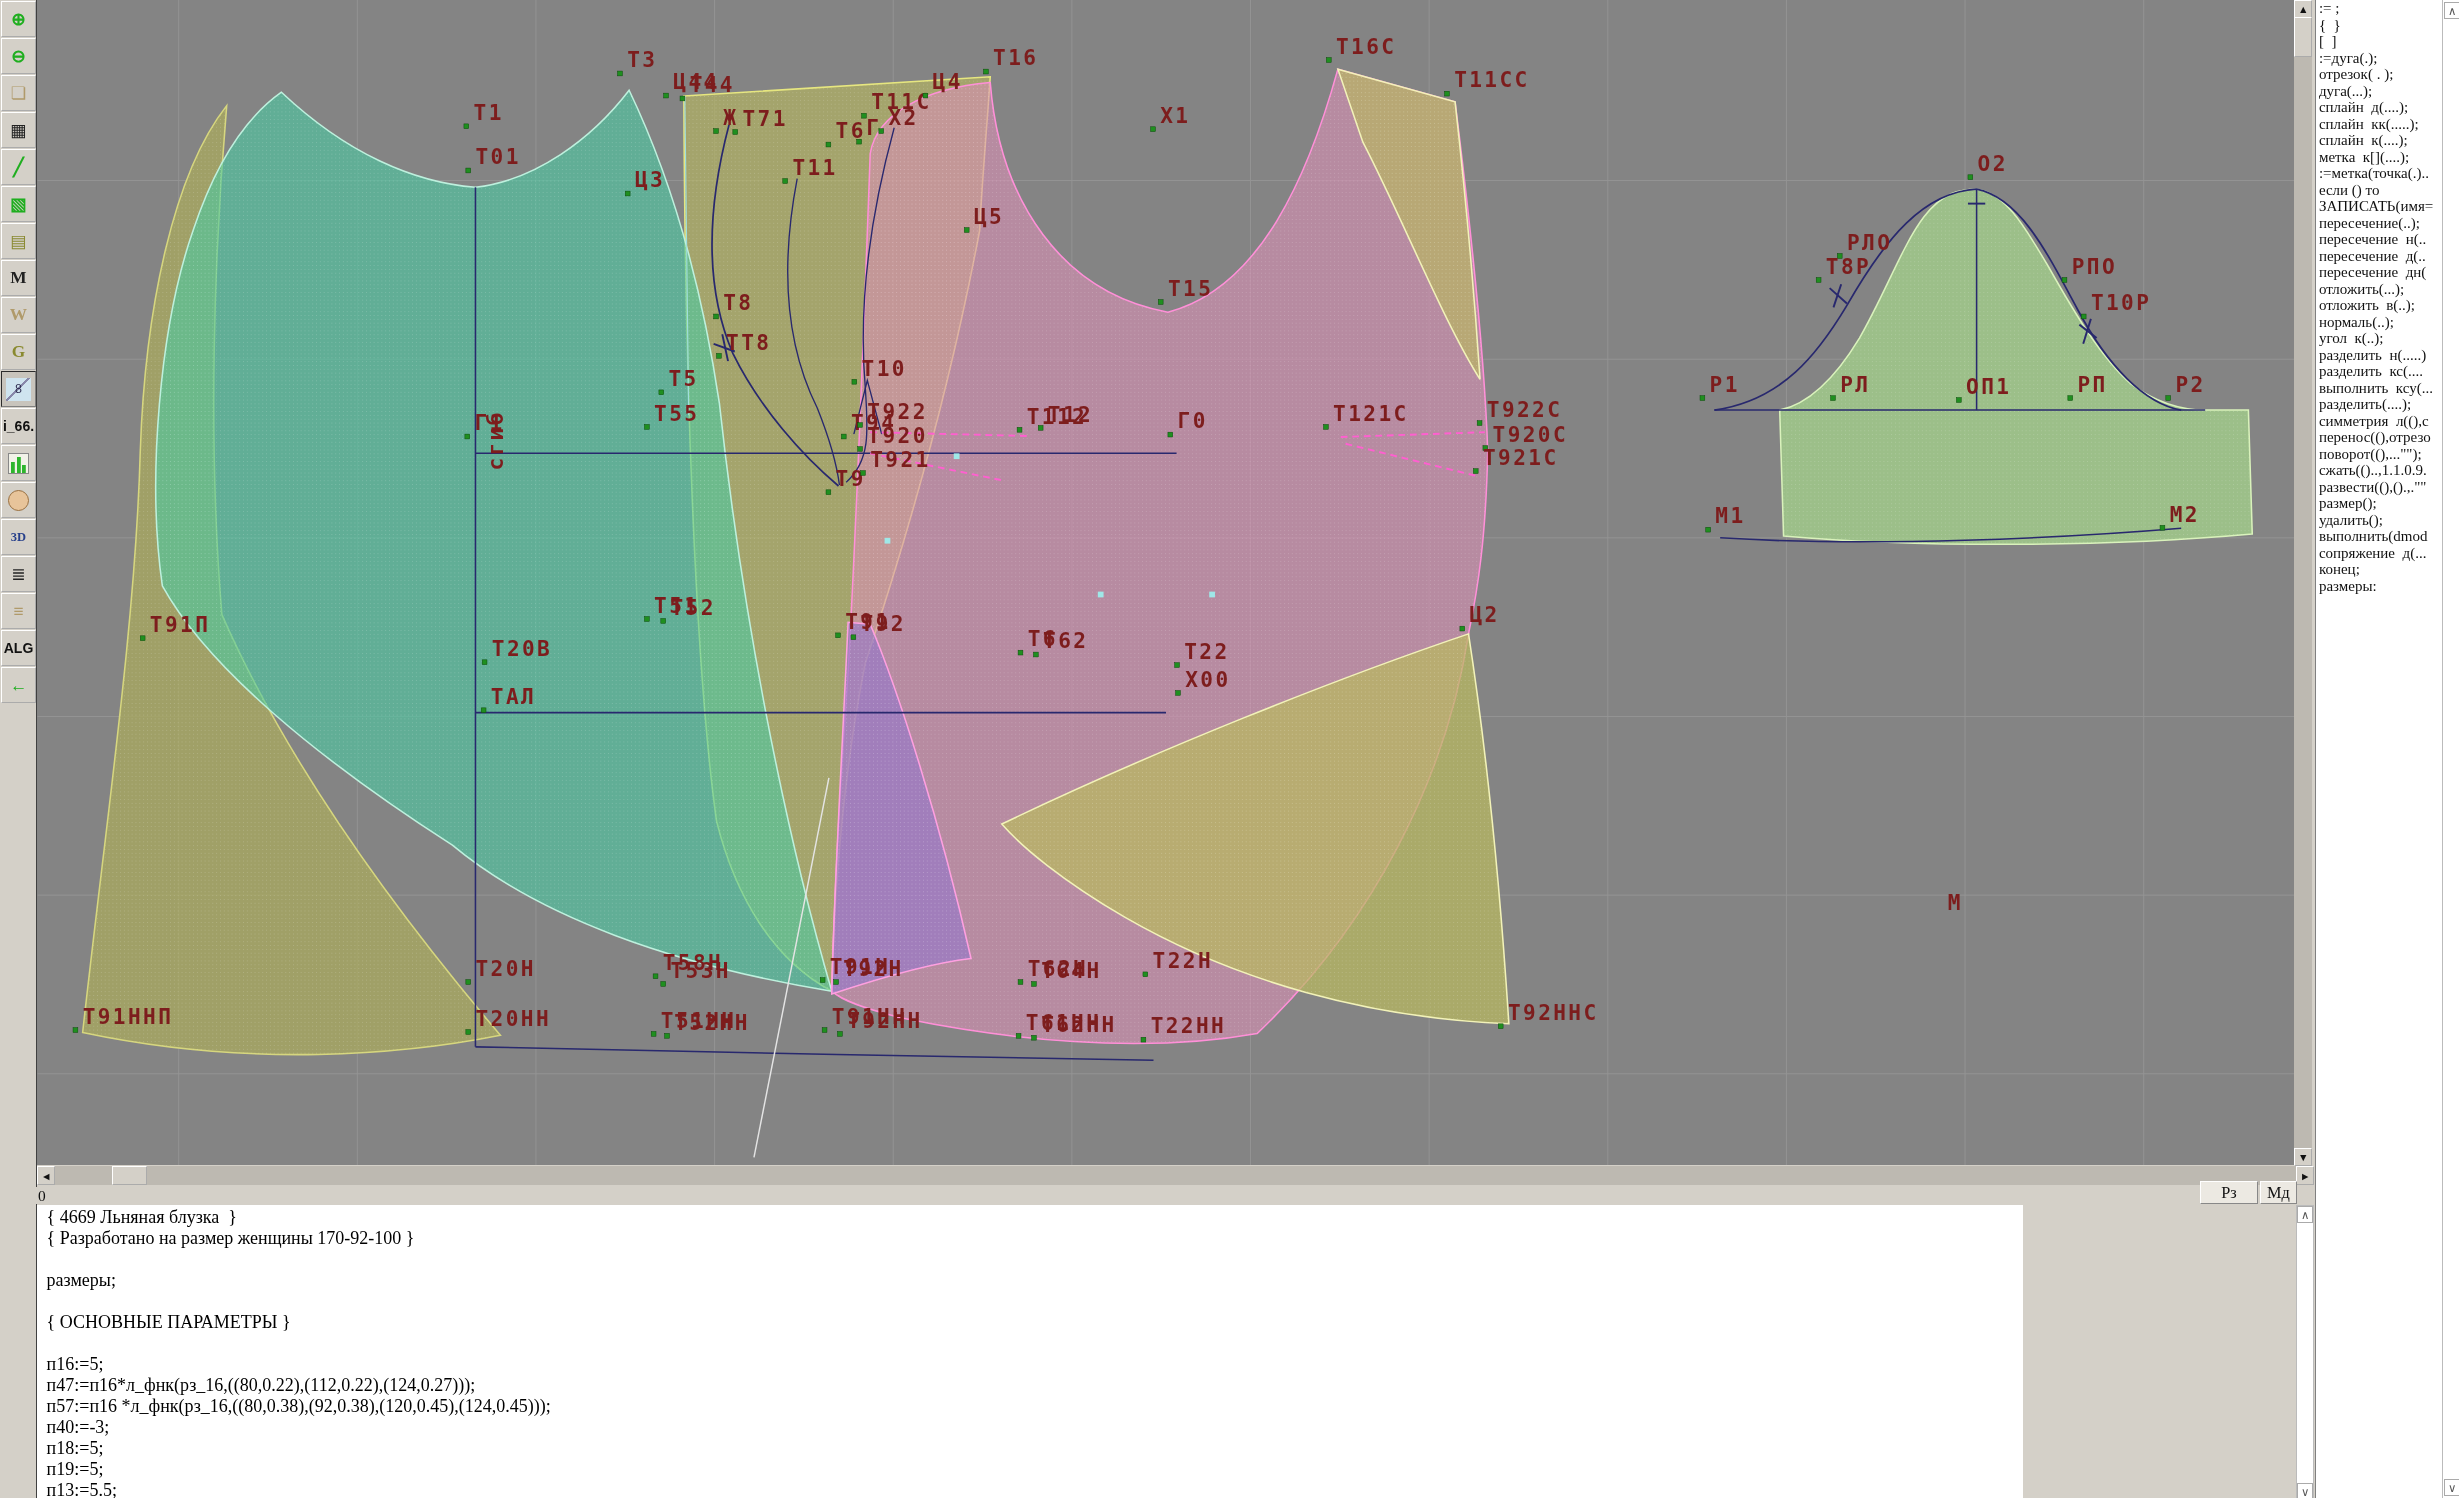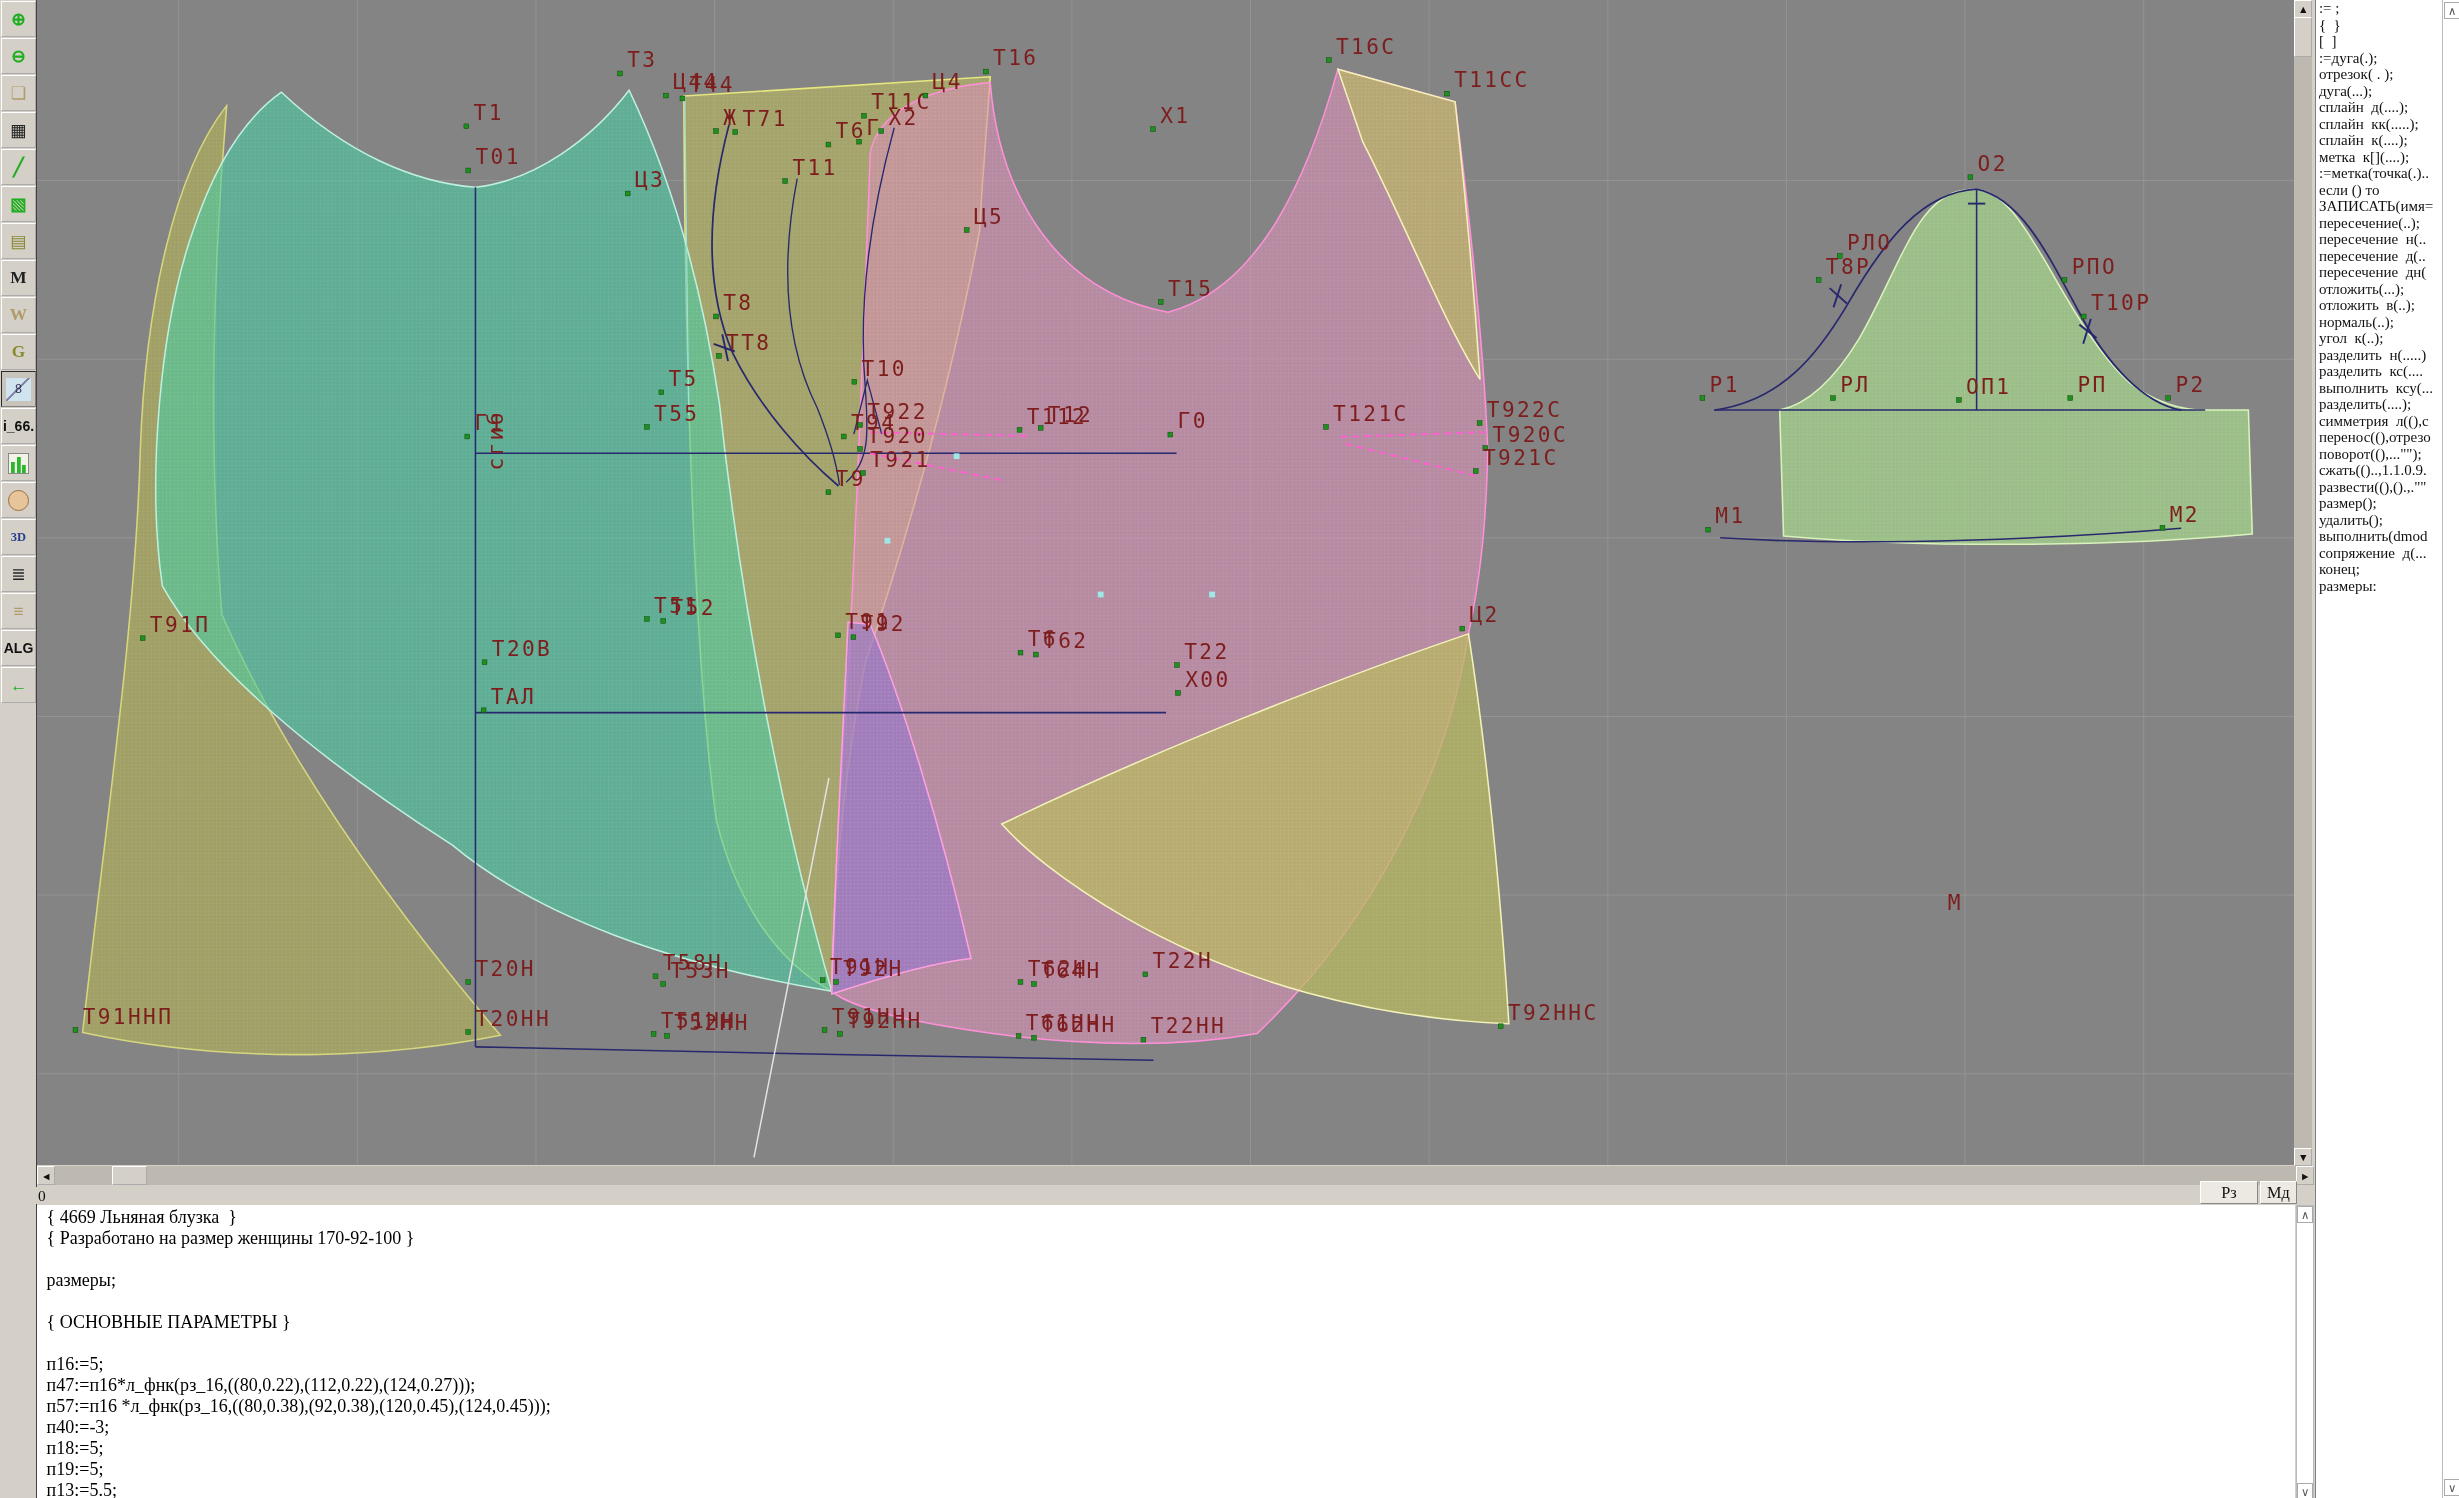--- a/index.html
+++ b/index.html
@@ -20,35 +20,35 @@
   .g-face{width:19px;height:19px;border-radius:50%;background:#e8c49a;border:1.9px solid #9a7040;}
   .g-ruler{background:#cfe4ef;color:#335;width:25px;height:23px;font-size:12.5px;line-height:23px;text-align:center;
      background-image:linear-gradient(135deg,transparent 45%,#88a 45%,#88a 52%,transparent 52%);}
   .g-small{font-size:14px;font-weight:bold;color:#111;}
   .g-bars{width:19px;height:19px;background:
      linear-gradient(to top,#2db52d 0 60%,transparent 60%) 1.9px 0/3.8px 100% no-repeat,
      linear-gradient(to top,#2db52d 0 85%,transparent 85%) 7.7px 0/3.8px 100% no-repeat,
      linear-gradient(to top,#2db52d 0 40%,transparent 40%) 13.4px 0/3.8px 100% no-repeat,#f2f2e8;
      border:1px solid #888;}
   
-  #canvasWrap{left:37px;top:0;width:2258px;height:1165px;background:#848484;cursor:crosshair;}
+  #canvasWrap{left:37px;top:0;width:2258px;height:1165px;background:#848484;cursor:crosshair;font-weight:bold;}
   
   .sb-btn{background:#d4d0c8;border:1px outset #fff;color:#111;display:flex;align-items:center;justify-content:center;
      font-size:10.6px;cursor:pointer;}
   .sb-track{background:#bdb9b1;}
   .sb-thumb{background:#d4d0c8;border:1px outset #fff;cursor:pointer;}
   .sb-lite{background:#fff;border:1px solid #aaa;color:#555;display:flex;align-items:center;justify-content:center;
      font-size:11.5px;cursor:pointer;}
   
   #statusRow{left:0;top:1187px;width:2294px;height:17.3px;background:#d4d0c8;
      font-family:"Liberation Serif",serif;font-size:15.4px;color:#111;}
   #statusVal{left:38px;top:0;}
   .mini-btn{width:56px;height:21px;background:#ece9e2;border:1px solid #888;border-top-color:#fff;border-left-color:#fff;
      font-family:"Liberation Serif",serif;font-size:16.3px;text-align:center;line-height:21px;cursor:pointer;}
-  #editor{left:37px;top:1205px;width:2258px;height:294px;background:#fff;color:#000;
+  #editor{left:37px;top:1205px;width:1986px;height:294px;background:#fff;color:#000;
      font-family:"Liberation Serif",serif;font-size:18px;line-height:21px;white-space:pre;cursor:text;
      padding:1.9px 0 0 9.6px;box-sizing:border-box;}
   
   #cmdPanel{left:2315px;top:0;width:127px;height:1499px;background:#fff;border-left:1px solid #808080;
      font-family:"Liberation Serif",serif;font-size:15px;color:#111;overflow:hidden;}
   .cmd-item{height:16.5px;line-height:16.5px;white-space:pre;padding-left:2.9px;cursor:pointer;}
   #cmdScroll{left:2442px;top:0;width:17.3px;height:1499px;background:#fff;border-left:1px solid #bbb;}
   svg text{font-family:"DejaVu Sans Mono",monospace;}
 </style>
 </head>

